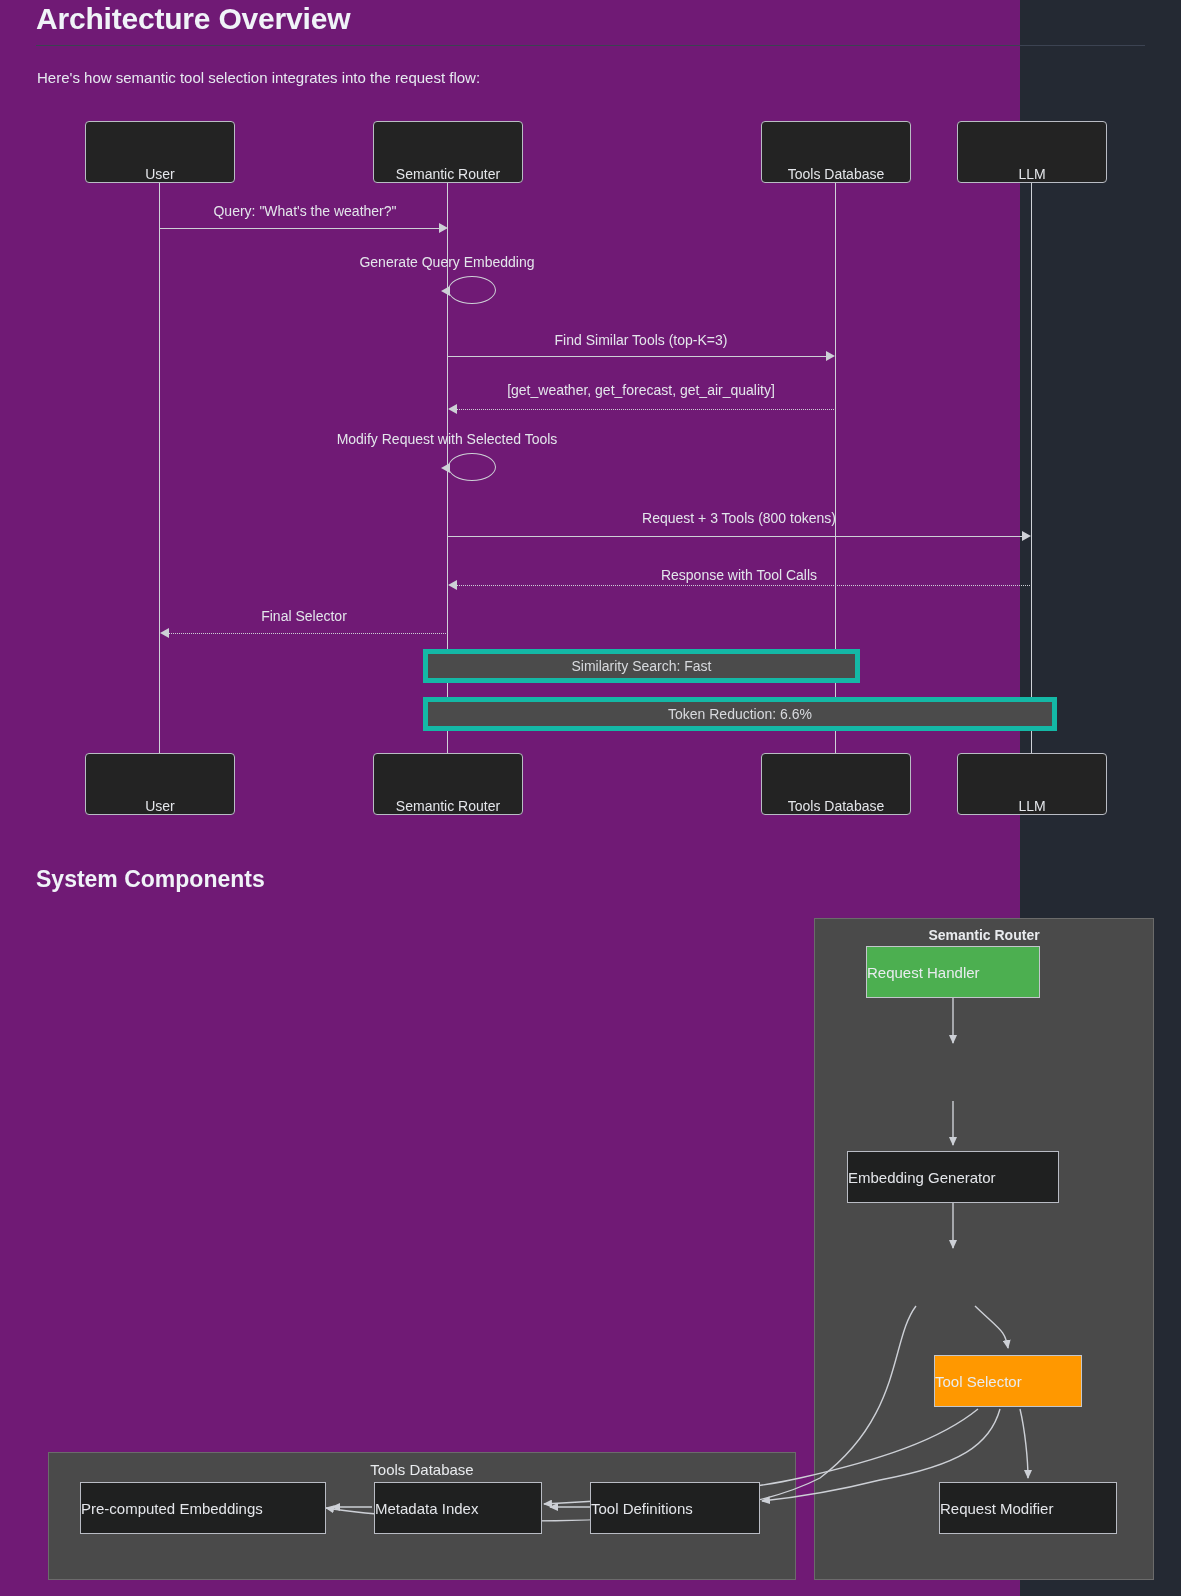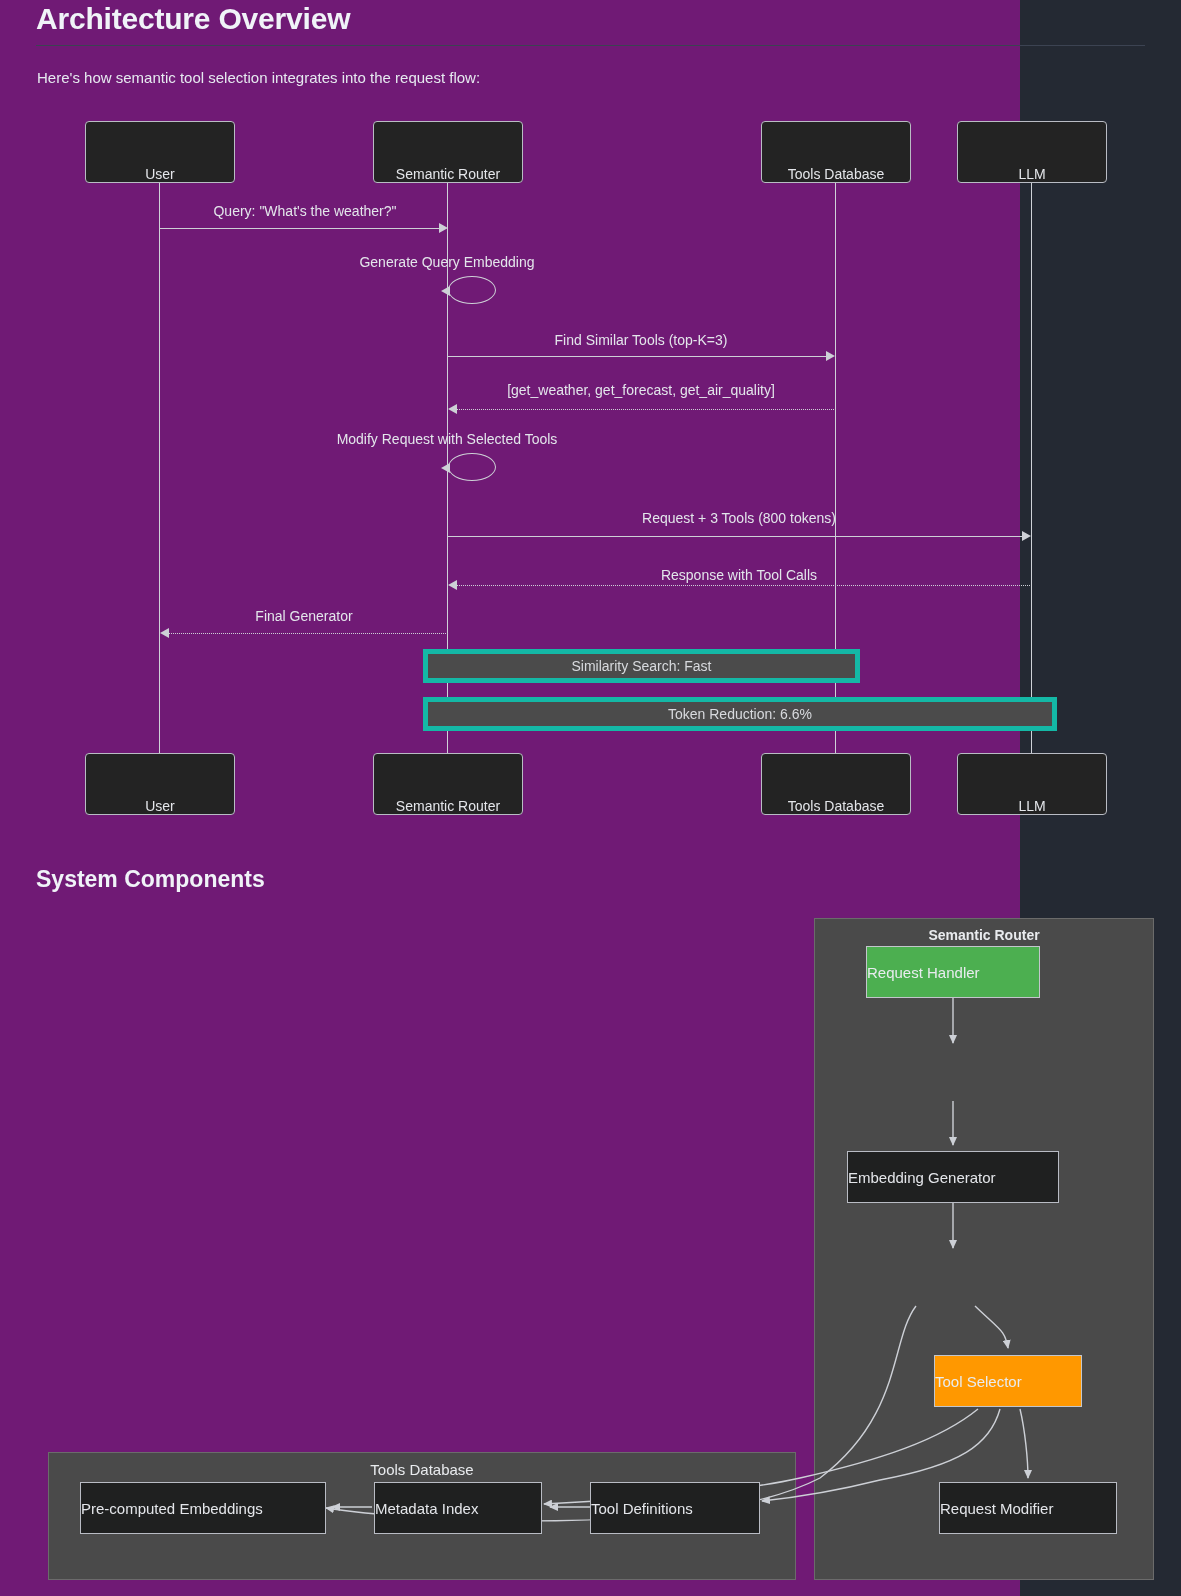--- a/index.html
+++ b/index.html
@@ -221,21 +221,21 @@
     <div class="arrow-head left" style="left:441px; top:363px;"></div>
 
     <div class="msg-label" style="left:739px; top:410px;">Request + 3 Tools (800 tokens)</div>
     <div class="msg-line" style="left:448px; top:436px; width:576px;"></div>
     <div class="arrow-head right" style="left:1022px; top:430.5px;"></div>
 
     <div class="msg-label" style="left:739px; top:459px;margin-top:8px;">Response with Tool Calls</div>
     <div class="msg-line dotted" style="left:457px; top:485px; width:575px;"></div>
     <div class="arrow-head left" style="left:448px; top:479.5px;"></div>
 
-    <div class="msg-label" style="left:304px; top:508px;">Final Generator</div>
+    <div class="msg-label" style="left:304px; top:508px;">Final Selector</div>
     <div class="msg-line dotted" style="left:169px; top:533px; width:279px;"></div>
     <div class="arrow-head left" style="left:160px; top:527.5px;"></div>
 
     <div class="note-box" style="left:423px; top:549px; width:437px;">
       <span>Similarity Search: Fast</span>
     </div>
     <div class="note-box" style="left:423px; top:597px; width:634px;">
       <span>Token Reduction: 6.6%</span>
     </div>
 

